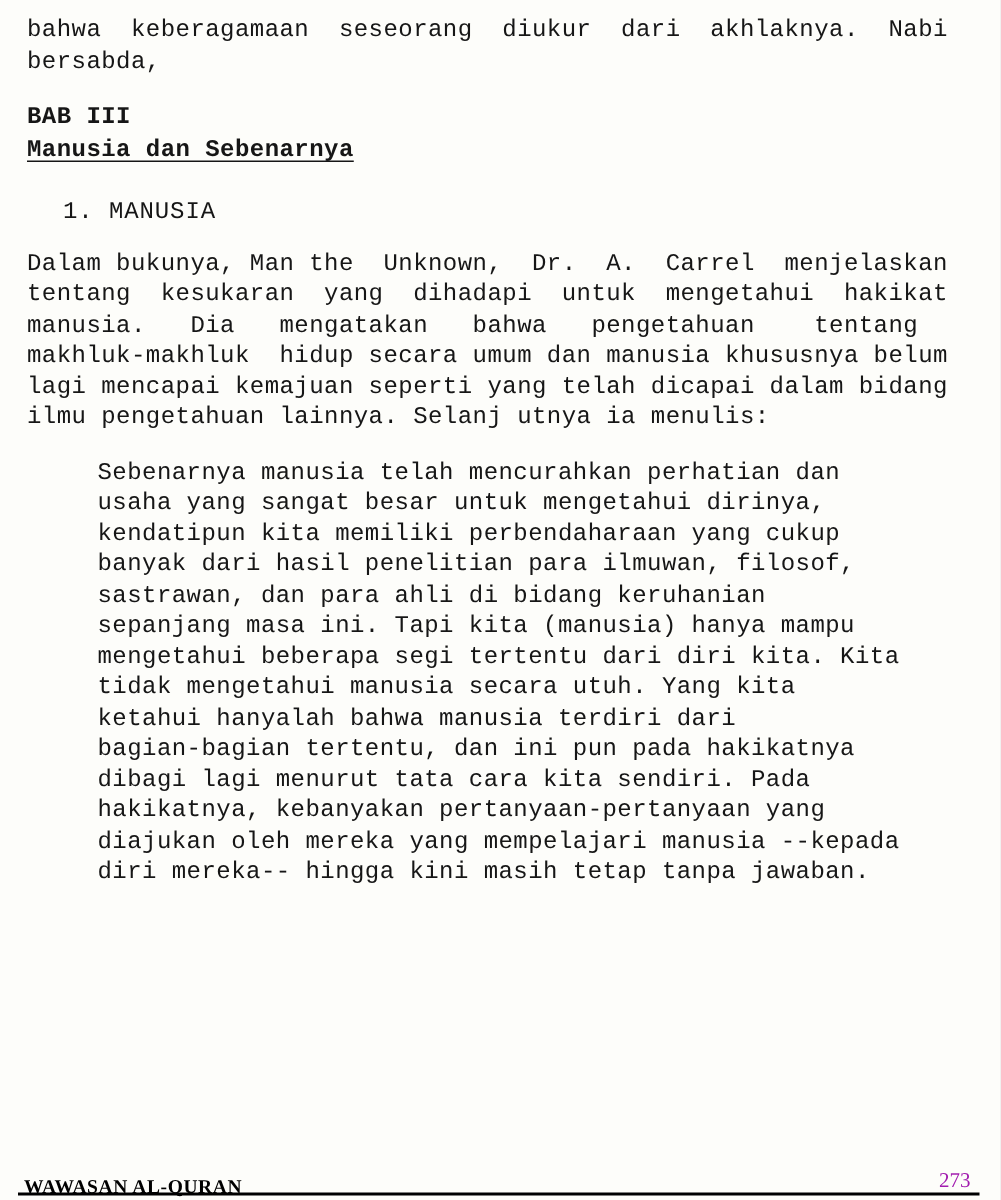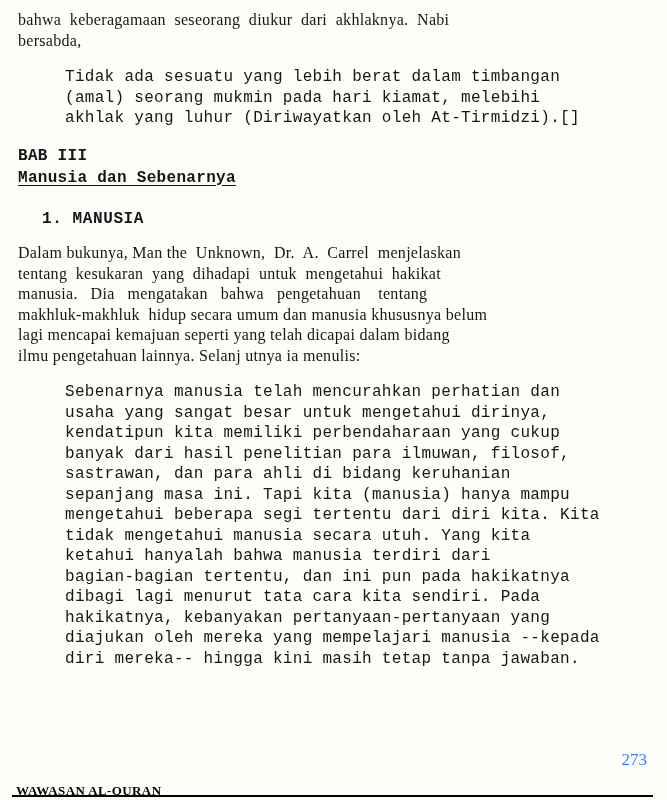--- a/index.html
+++ b/index.html
@@ -19,51 +19,50 @@
   }
   .body-text {
     padding: 10px 16px 0 18px;
     font-size: 16px;
     line-height: 20.5px;
     letter-spacing: 0.3px;
   }
   .para {
     margin: 0 0 16px 0;
     white-space: pre-wrap;
-    font-family: Liberation Serif, serif;
   }
   .quote {
     margin: 0 0 16px 0;
     padding-left: 47px;
     white-space: pre-wrap;
   }
   .chapter {
     text-align: left;
     font-weight: bold;
     margin: 6px 0 20px 0;
     line-height: 22px;
   }
   .chapter-title {
     text-decoration: underline;
     text-underline-offset: 3px;
   }
   .section-heading {
     font-size: 16px;
-    font-weight: bold;
+    font-weight: normal;
     margin: 0 0 14px 24px;
     letter-spacing: 0.6px;
     white-space: pre-wrap;
   }
   .page-number {
     position: absolute;
     right: 20px;
-    bottom: 30px;
+    bottom: 4px;
     font-family: "Liberation Serif", serif;
-    font-size: 17px;
-    color: #3b82f6;
+    font-size: 14px;
+    color: #a21caf;
   }
   .footer-title {
     position: absolute;
     left: 16px;
     bottom: 1px;
     font-family: "Liberation Serif", serif;
     font-weight: bold;
     font-size: 13px;
     letter-spacing: 0.4px;
     color: #000;
@@ -81,23 +80,20 @@
 <body>
 
 <div class="page">
   <main class="body-text">
 
     <p class="para">bahwa  keberagamaan  seseorang  diukur  dari  akhlaknya.  Nabi
 bersabda,</p>
 
 
 
-    <p class="quote">Tidak ada sesuatu yang lebih berat dalam timbangan
-(amal) seorang mukmin pada hari kiamat, melebihi
-akhlak yang luhur (Diriwayatkan oleh At-Tirmidzi).[]</p>
 
     <div class="chapter">
       <div>BAB III</div>
       <div class="chapter-title">Manusia dan Sebenarnya</div>
     </div>
 
     <h2 class="section-heading">1. MANUSIA</h2>
 
     <p class="para">Dalam bukunya, Man the  Unknown,  Dr.  A.  Carrel  menjelaskan
 tentang  kesukaran  yang  dihadapi  untuk  mengetahui  hakikat

